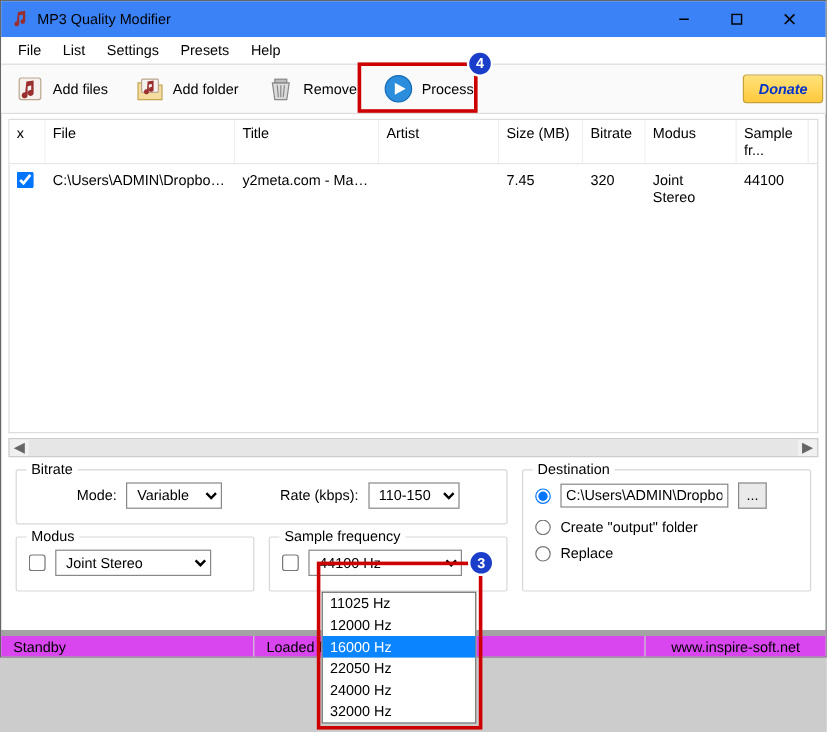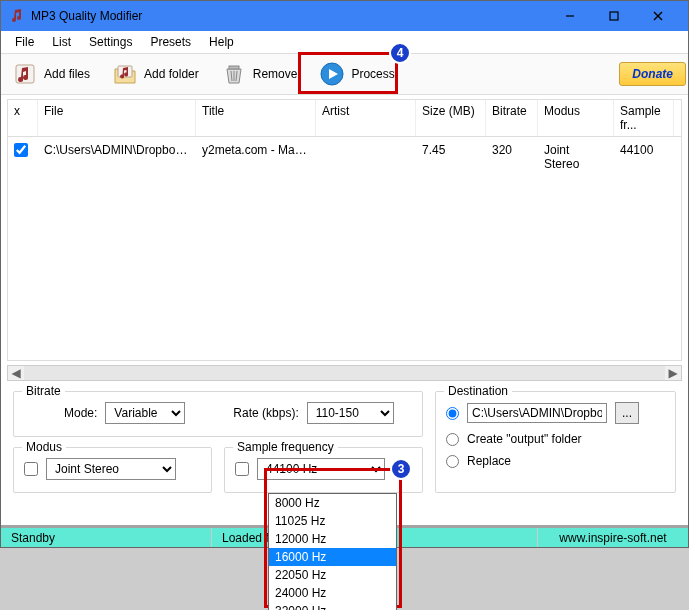--- a/index.html
+++ b/index.html
@@ -38,21 +38,21 @@
   .hscroll .track { flex: 1; height: 14px; background: #e6e6e6; }
   .settings { display: flex; gap: 12px; padding: 10px 12px 0 12px; }
   .panel-col { display: flex; flex-direction: column; gap: 10px; }
   .groupbox { border: 1px solid #d7d7d7; border-radius: 2px; padding: 10px 10px 12px 10px; position: relative; }
   .groupbox .leg { position: absolute; top: -8px; left: 8px; background: #fff; padding: 0 4px; font-size: 12px; }
   .inline { display: flex; align-items: center; gap: 8px; }
   select, input[type=text] { font-family: inherit; font-size: 12px; padding: 2px 4px; border: 1px solid #888; background: #fff; }
   select { height: 22px; }
   .chk { width: 14px; height: 14px; }
   .radio { width: 13px; height: 13px; }
-  .statusbar { position: absolute; left: 0; right: 0; bottom: 0; height: 22px; display: flex; align-items: center; background: #5eead4; border-top: 3px solid #a3a3a3; font-size: 12px; justify-content: flex-end; }
+  .statusbar { position: absolute; left: 0; right: 0; bottom: 0; height: 22px; display: flex; align-items: center; background: #d946ef; border-top: 5px solid #a3a3a3; font-size: 12px; justify-content: flex-end; }
   .statusbar div { padding: 0 10px; }
   .statusbar .sep { border-left: 1px solid #ccc; height: 100%; padding: 0; width: 1px; }
   .sfdrop { position: absolute; border: 1px solid #666; background: #fff; z-index: 20; width: 129px; }
   .sfdrop div { padding: 2px 6px; font-size: 12px; cursor: pointer; }
   .sfdrop div.sel { background: #0a84ff; color: #fff; }
   .dbtn { border: 1px solid #888; background: #eaeaea; padding: 0 6px; height: 22px; cursor: pointer; display: inline-flex; align-items: center; }
 </style>
 </head>
 <body>
 
@@ -174,21 +174,21 @@
   </div>
 
   <div class="settings">
     <div class="panel-col" style="width:410px;">
       <div class="groupbox">
         <span class="leg">Bitrate</span>
         <div class="inline">
           <span style="margin-left:40px;">Mode:</span>
           <select style="width:80px;"><option>Variable</option></select>
           <span style="margin-left:40px;">Rate (kbps):</span>
-          <select style="width:87px;"><option>110-150</option></select>
+          <select style="width:76px;"><option>110-150</option></select>
         </div>
       </div>
       <div style="display:flex; gap:12px;">
         <div class="groupbox" style="flex:1;">
           <span class="leg">Modus</span>
           <div class="inline">
             <input type="checkbox" class="chk" style="">
             <select style="width:130px;"><option>Joint Stereo</option></select>
           </div>
         </div>
@@ -224,21 +224,20 @@
     <div class="sep"></div>
     <div>Loaded f</div>
     <div style="flex:1"></div>
     <div class="sep"></div>
     <div style="width:150px; text-align:center;">www.inspire-soft.net</div>
   </div>
 
 </div>
 
 <div class="sfdrop" id="sfdrop" style="left:268px; top:493px;">
-<div>8000 Hz</div>
     <div>11025 Hz</div>
     <div>12000 Hz</div>
     <div class="sel">16000 Hz</div>
     <div>22050 Hz</div>
     <div>24000 Hz</div>
     <div>32000 Hz</div>
   </div>
 
 <div class="annot-box" style="left:264px; top:468px; width:138px; height:140px;"></div>
 <div class="annot-badge" style="left:390px; top:458px;">3</div>

